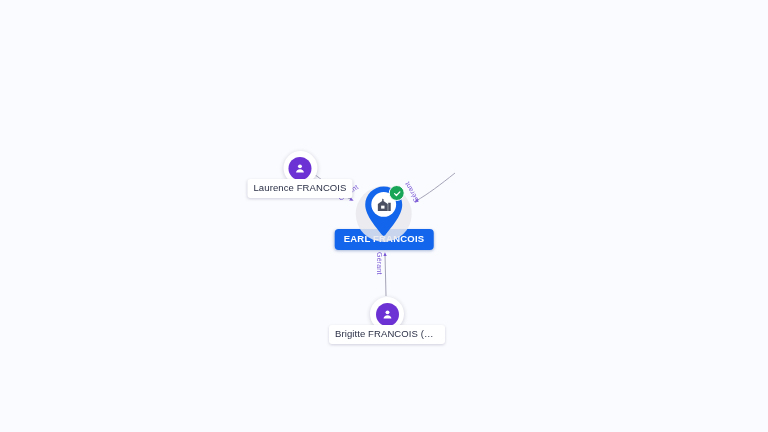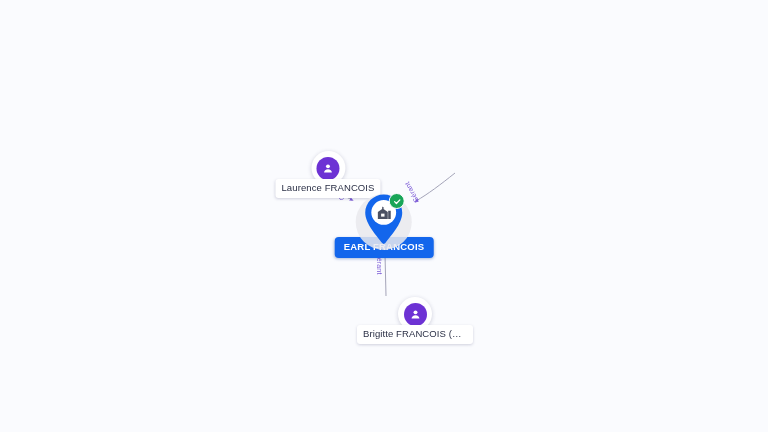--- a/index.html
+++ b/index.html
@@ -30,21 +30,20 @@
     height: 432px;
     pointer-events: none;
   }
 
   
   .node {
     position: absolute;
     display: flex;
     flex-direction: column;
     align-items: center;
-    margin-left: 28px;
   }
 
   
   .avatar-wrap {
     width: 34px;
     height: 34px;
     border-radius: 50%;
     background: #ffffff;
     box-shadow: 0 1px 4px rgba(40, 40, 90, 0.22);
     display: flex;
@@ -201,21 +200,21 @@
       <div class="avatar-disc">
         <svg width="13" height="13" viewBox="0 0 24 24" aria-hidden="true">
           <circle cx="12" cy="8" r="3.6" fill="#ffffff"></circle>
           <path d="M4.8 19.2c0-3.6 3.2-6 7.2-6s7.2 2.4 7.2 6z" fill="#ffffff"></path>
         </svg>
       </div>
     </div>
     <div class="node-label truncated">Brigitte FRANCOIS (R...</div>
   </div>
 
-  <div id="company-node" style="left:384px; top:192px; transform: translateX(-50%);">
+  <div id="company-node" style="left:384px; top:184px; transform: translateX(-50%);">
     <div class="pin-halo"></div>
     <div class="pin-wrap">
       <svg class="pin-shape" width="46" height="54" viewBox="0 0 46 54" aria-hidden="true">
         <path d="M23 2.5 C12.8 2.5 4.5 10.7 4.5 20.8 C4.5 31.8 16.5 44.5 21.4 51.1
                  C22.2 52.2 23.8 52.2 24.6 51.1 C29.5 44.5 41.5 31.8 41.5 20.8
                  C41.5 10.7 33.2 2.5 23 2.5 Z" fill="#1366ec"></path>
         <circle cx="23" cy="20.4" r="12.4" fill="#ffffff"></circle>
       </svg>
 
       <div class="pin-inner-icon">

